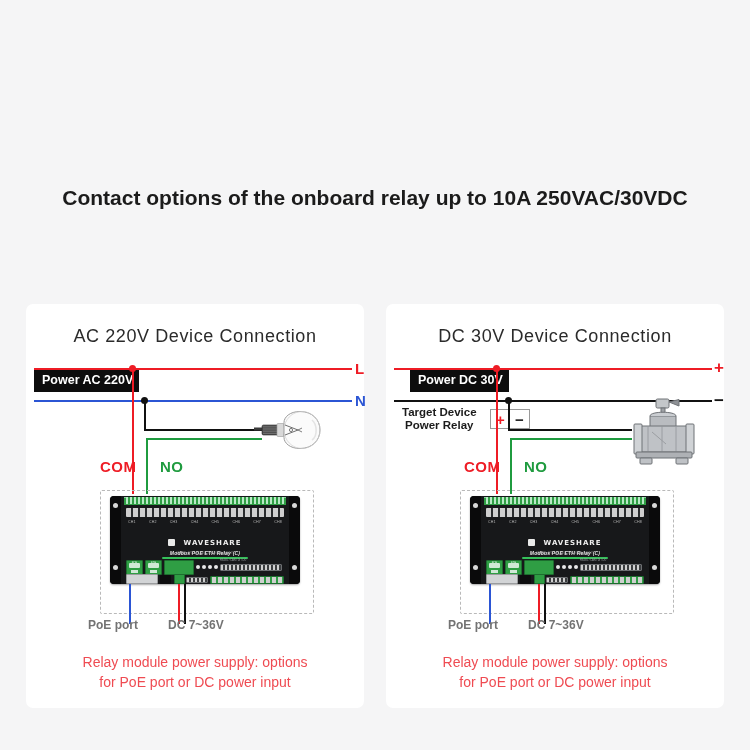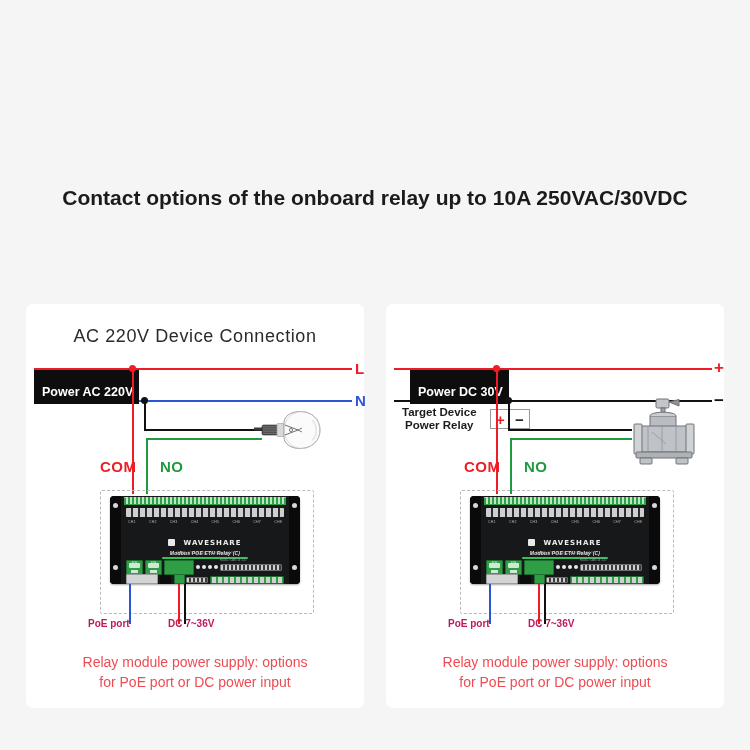--- a/index.html
+++ b/index.html
@@ -39,21 +39,21 @@
     letter-spacing:0.6px;
   }
 
   
   .sch{position:absolute;left:0;top:0;width:338px;height:404px;}
 
   .power-label{
     position:absolute;
     background:#0d0d0d;color:#ffffff;
     font-size:12.5px;font-weight:bold;
-    padding:16px 6px 5px 8px;
+    padding:4px 6px 5px 8px;
     white-space:nowrap;
     line-height:1;
   }
 
   
   .wire{position:absolute;}
   .wire-h{height:0;border-top-width:2px;border-top-style:solid;}
   .wire-v{width:0;border-left-width:2px;border-left-style:solid;}
   .w-red{border-color:#ee1c25;}
   .w-blue{border-color:#2b55d4;}
@@ -193,21 +193,21 @@
   .btm-teeth{
     position:absolute;height:6px;
     background:repeating-linear-gradient(90deg,#cfcfcf 0 4px,#2f9e44 4px 6px);
   }
   .small-green{
     position:absolute;background:#2f9e44;border:1px solid #1d6e2f;border-radius:1px;
   }
 
   
   .port-cap{
-    position:absolute;font-size:10px;color:#be185d;font-weight:bold;
+    position:absolute;font-size:12px;color:#737373;font-weight:bold;
     white-space:nowrap;
   }
   .note{
     position:absolute;left:0;right:0;text-align:center;
     font-size:14px;color:#ef4b52;line-height:1.45;
   }
 
   
   .bulb{position:absolute;}
   
@@ -336,20 +336,21 @@
       <div class="port-cap" style="left:142px;top:314px;">DC 7~36V</div>
 
       <div class="note" style="top:348px;">
         <div>Relay module power supply: options</div>
         <div>for PoE port or DC power input</div>
       </div>
     </div>
   </div>
 
   <div class="panel panel-right">
+    <div class="panel-title">DC 30V Device Connection</div>
 
     <div class="sch">
 
       <div class="wire wire-h w-red" style="left:8px;top:64px;width:318px;"></div>
       <div class="term term-red" style="left:328px;top:55px;font-size:17px;">+</div>
 
       <div class="wire wire-h w-black" style="left:8px;top:96px;width:318px;"></div>
       <div class="term term-black" style="left:328px;top:88px;font-size:17px;">−</div>
 
       <div class="power-label" style="left:24px;top:66px;">Power DC 30V</div>

